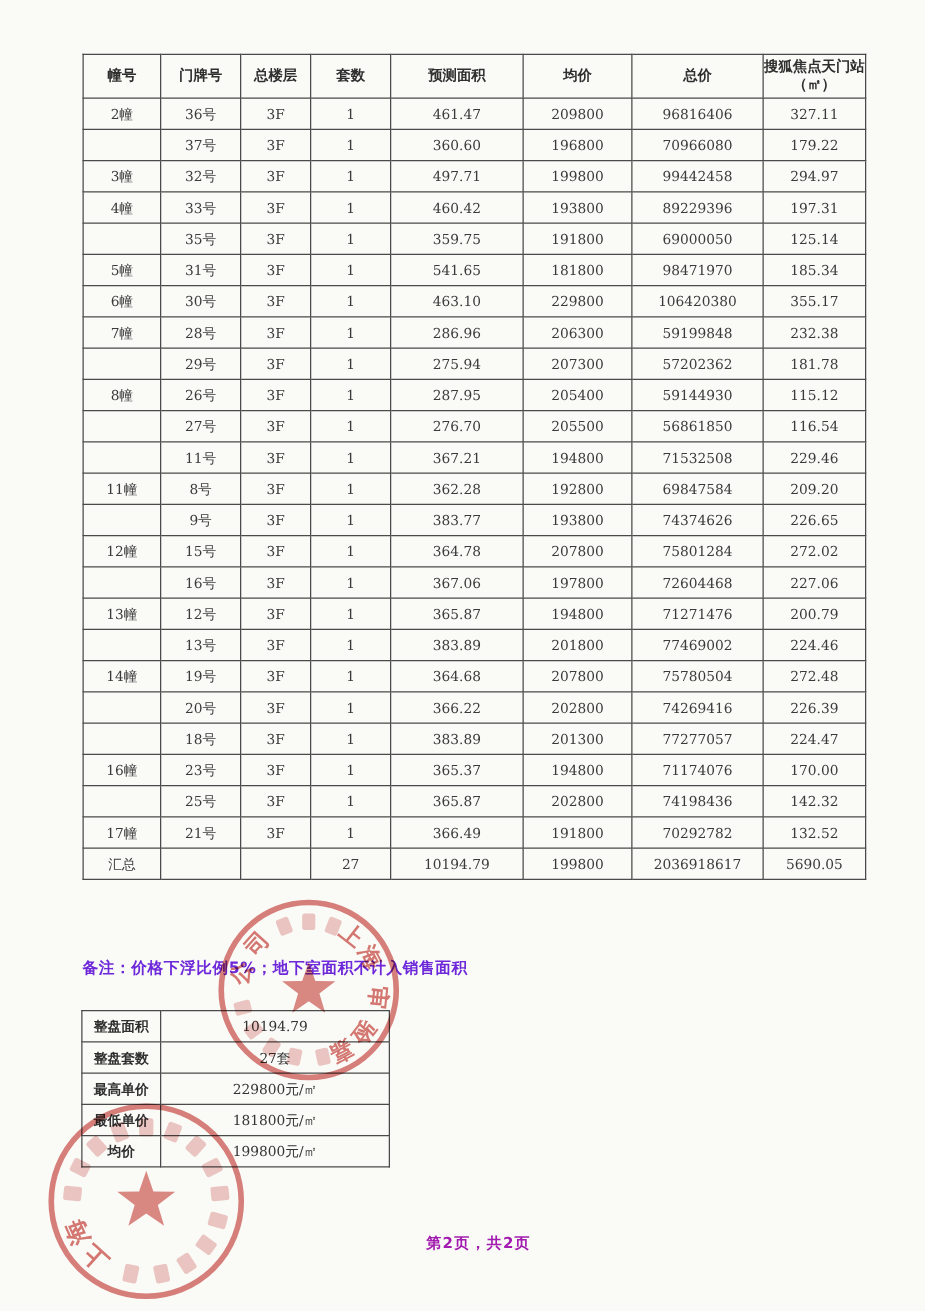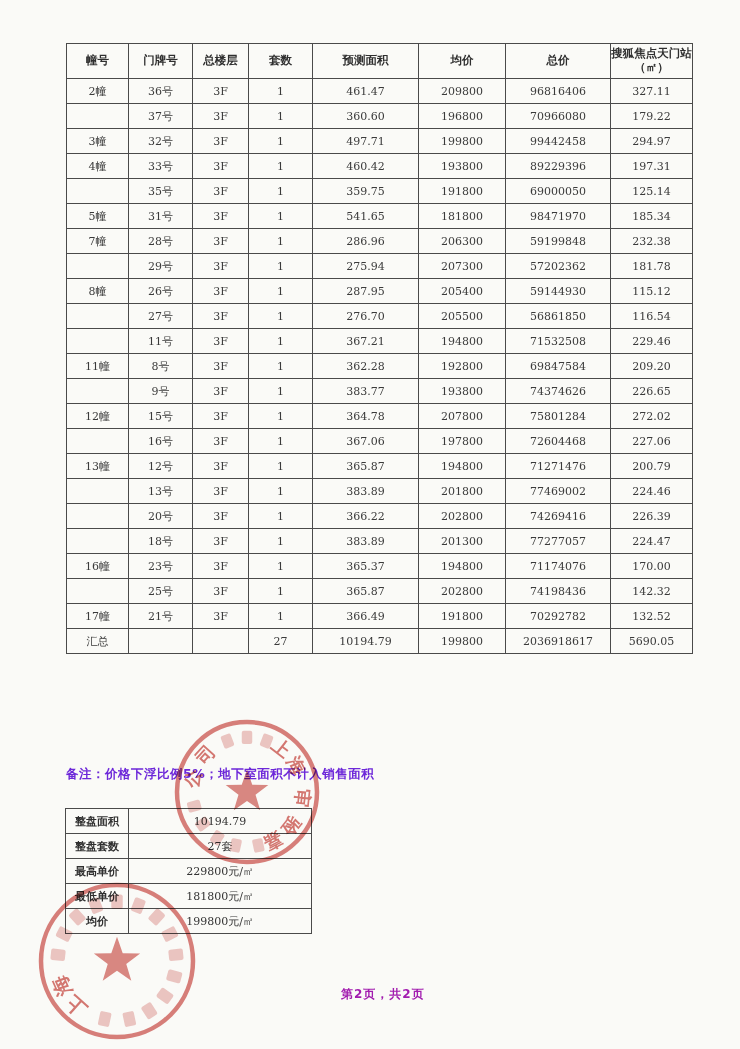--- a/index.html
+++ b/index.html
@@ -162,20 +162,30 @@
           <td>5幢</td>
           <td>31号</td>
           <td>3F</td>
           <td>1</td>
           <td>541.65</td>
           <td>181800</td>
           <td>98471970</td>
           <td>185.34</td>
         </tr>
         <tr>
+          <td>6幢</td>
+          <td>30号</td>
+          <td>3F</td>
+          <td>1</td>
+          <td>463.10</td>
+          <td>229800</td>
+          <td>106420380</td>
+          <td>355.17</td>
+        </tr>
+        <tr>
           <td>7幢</td>
           <td>28号</td>
           <td>3F</td>
           <td>1</td>
           <td>286.96</td>
           <td>206300</td>
           <td>59199848</td>
           <td>232.38</td>
         </tr>
         <tr>
@@ -270,20 +280,30 @@
         </tr>
         <tr>
           <td></td>
           <td>13号</td>
           <td>3F</td>
           <td>1</td>
           <td>383.89</td>
           <td>201800</td>
           <td>77469002</td>
           <td>224.46</td>
+        </tr>
+        <tr>
+          <td>14幢</td>
+          <td>19号</td>
+          <td>3F</td>
+          <td>1</td>
+          <td>364.68</td>
+          <td>207800</td>
+          <td>75780504</td>
+          <td>272.48</td>
         </tr>
         <tr>
           <td></td>
           <td>20号</td>
           <td>3F</td>
           <td>1</td>
           <td>366.22</td>
           <td>202800</td>
           <td>74269416</td>
           <td>226.39</td>

